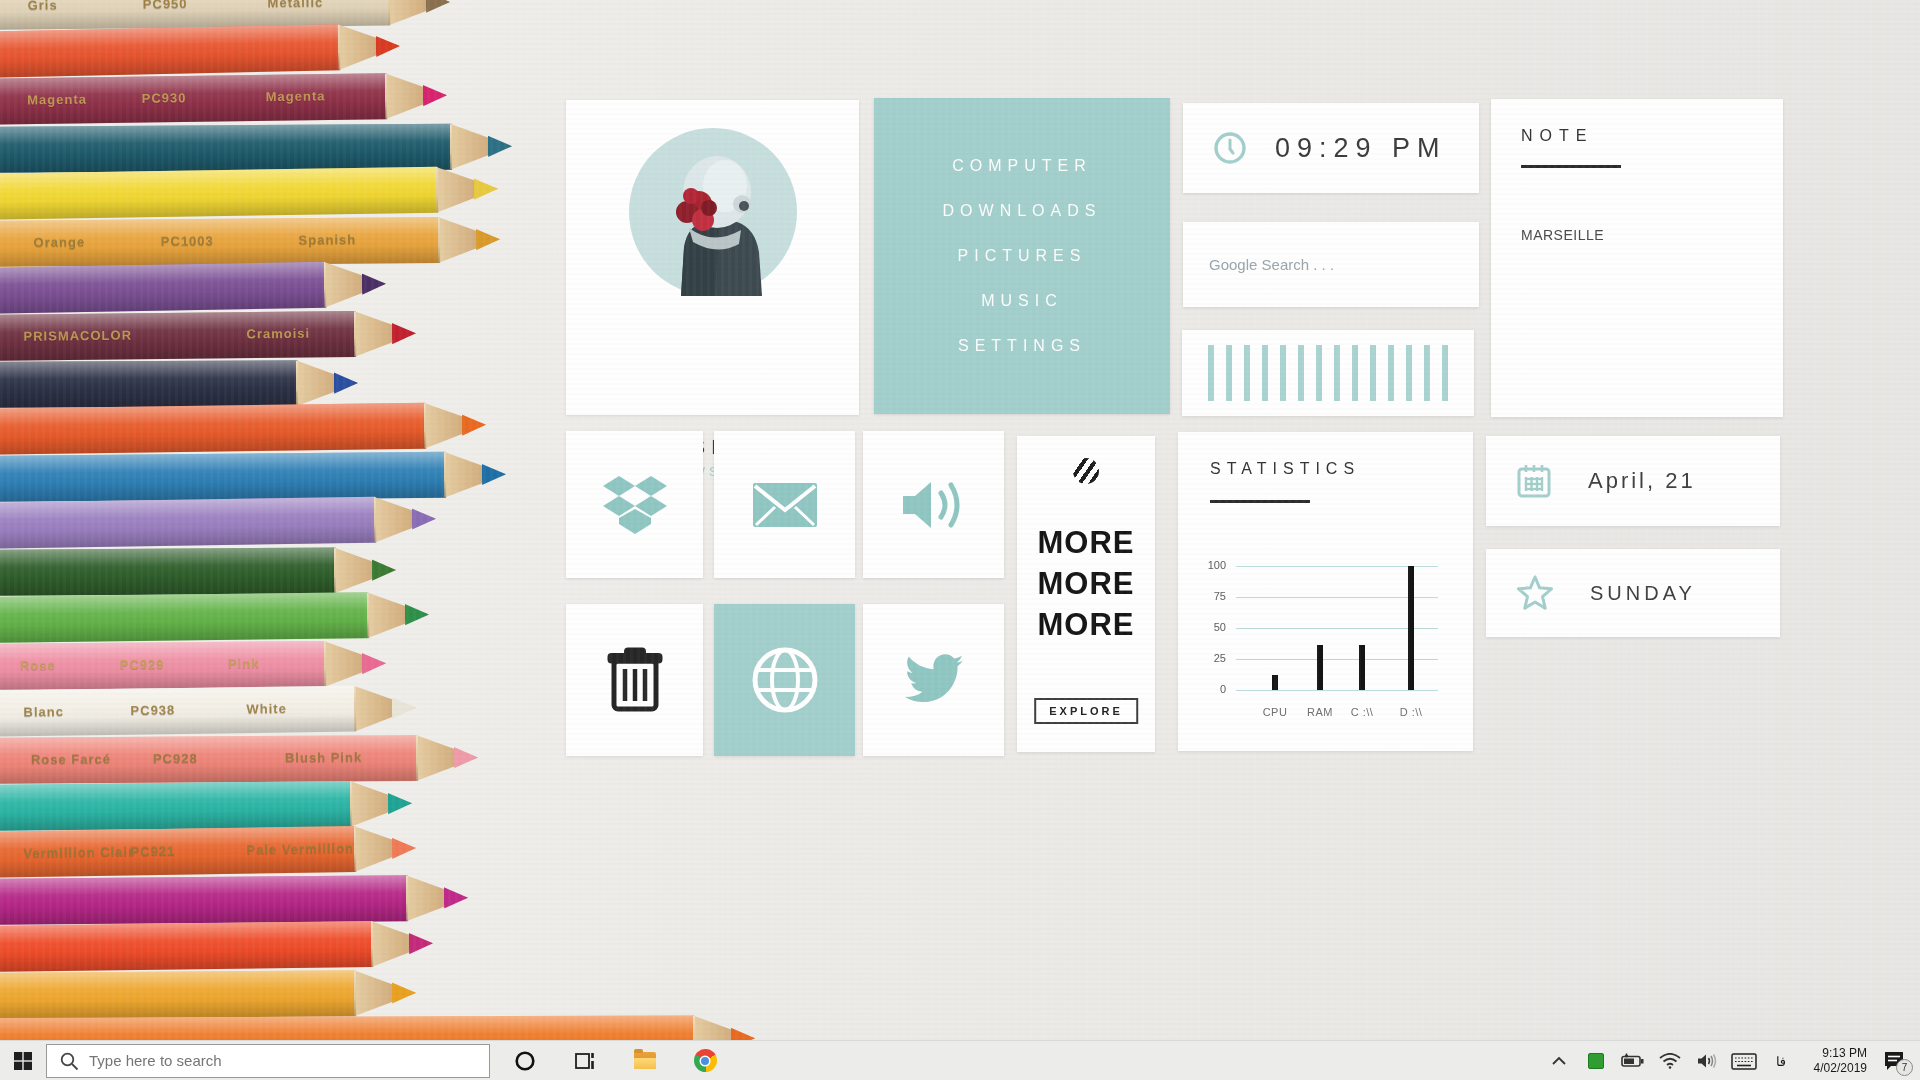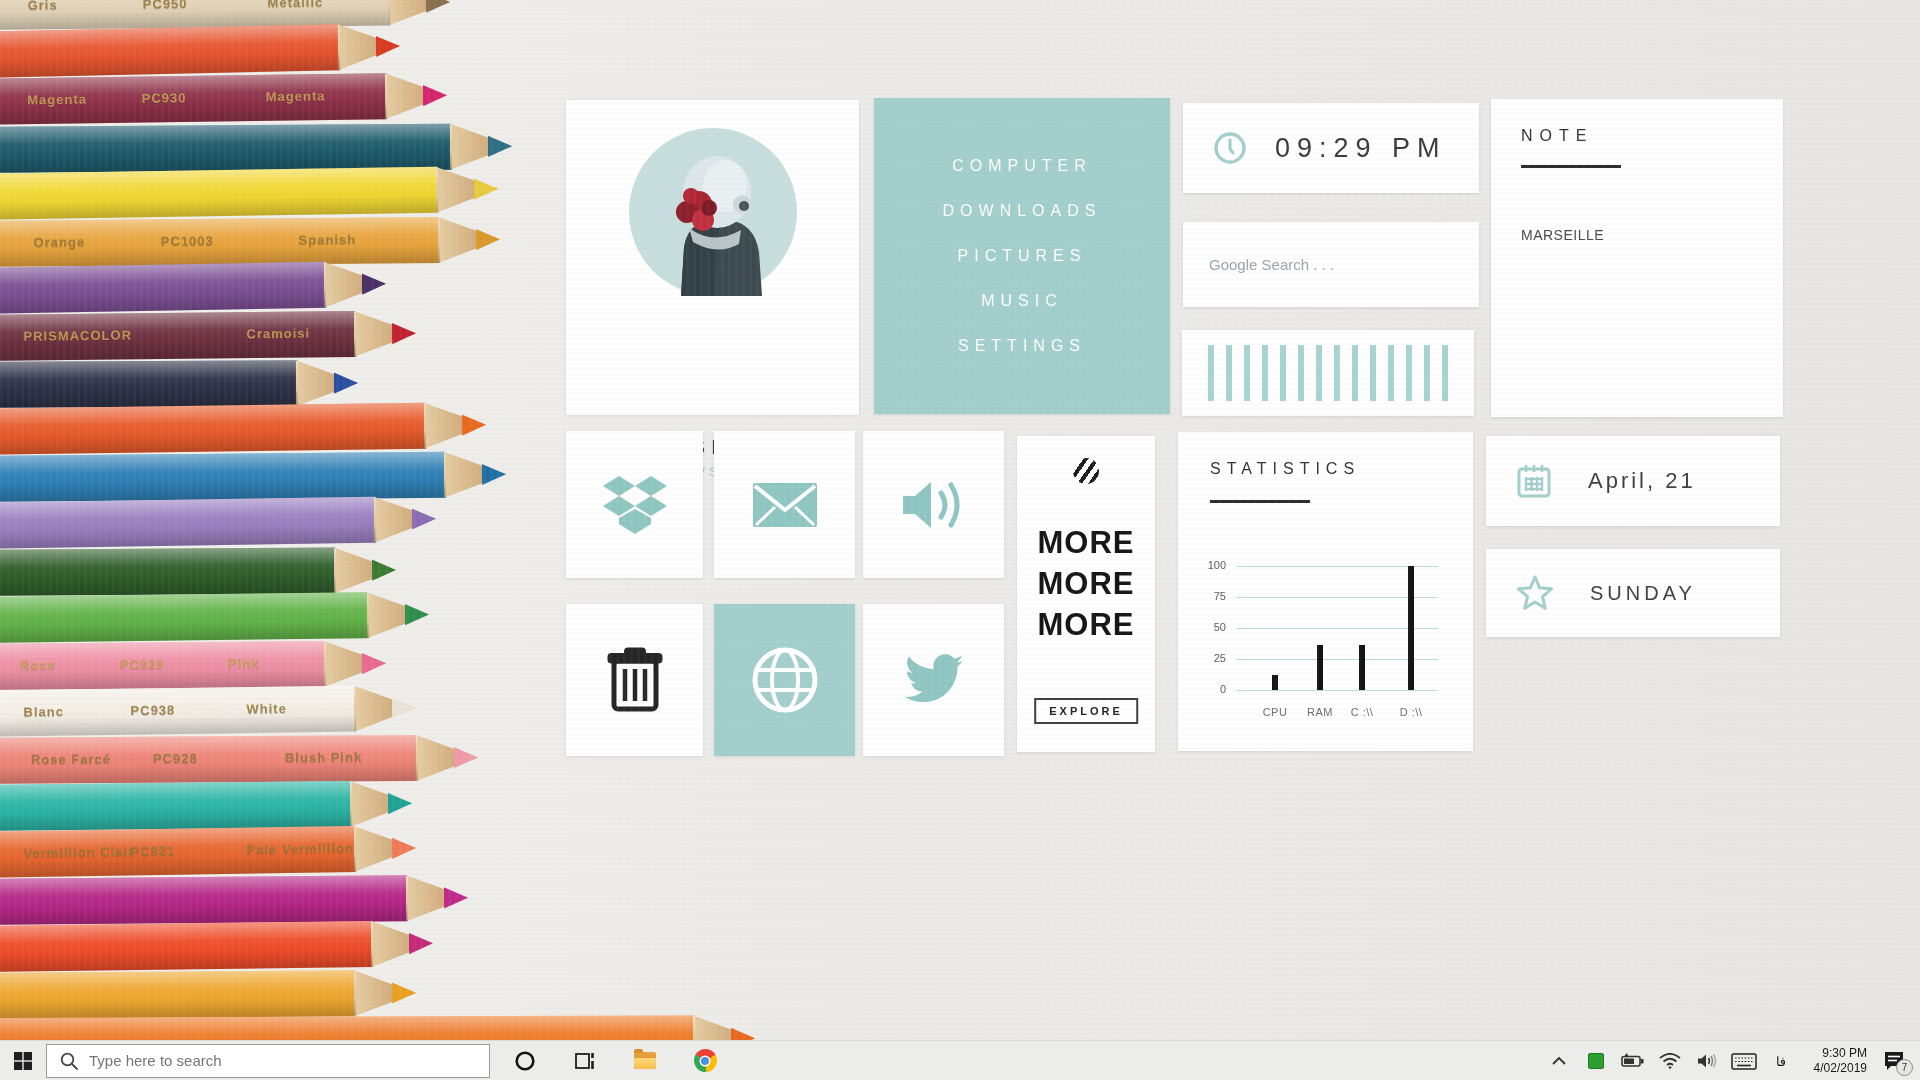--- a/index.html
+++ b/index.html
@@ -566,21 +566,21 @@
             <line x1="4" y1="5" x2="22" y2="5"></line>
               <line x1="4" y1="8.5" x2="22" y2="8.5"></line>
           </g>
           <line x1="6" y1="12.5" x2="20" y2="12.5" stroke-width="1.6"></line>
         </svg>
       </div>
       <div class="tray-item">
         <span id="lang-indicator">فا</span>
       </div>
       <div id="tray-clock">
-        <div>9:30 PM</div>
+        <div>9:13 PM</div>
         <div>4/02/2019</div>
       </div>
       <div id="action-center">
         <svg width="22" height="20" viewBox="0 0 22 20">
           <path d="M2 1 H20 V15 H8 L4 19 L4 15 H2 Z" fill="#1a1a1a"></path>
           <line x1="5" y1="5.5" x2="17" y2="5.5" stroke="#fff" stroke-width="1.6"></line>
           <line x1="5" y1="9.5" x2="14" y2="9.5" stroke="#fff" stroke-width="1.6"></line>
         </svg>
         <div id="ac-badge">7</div>
       </div>

